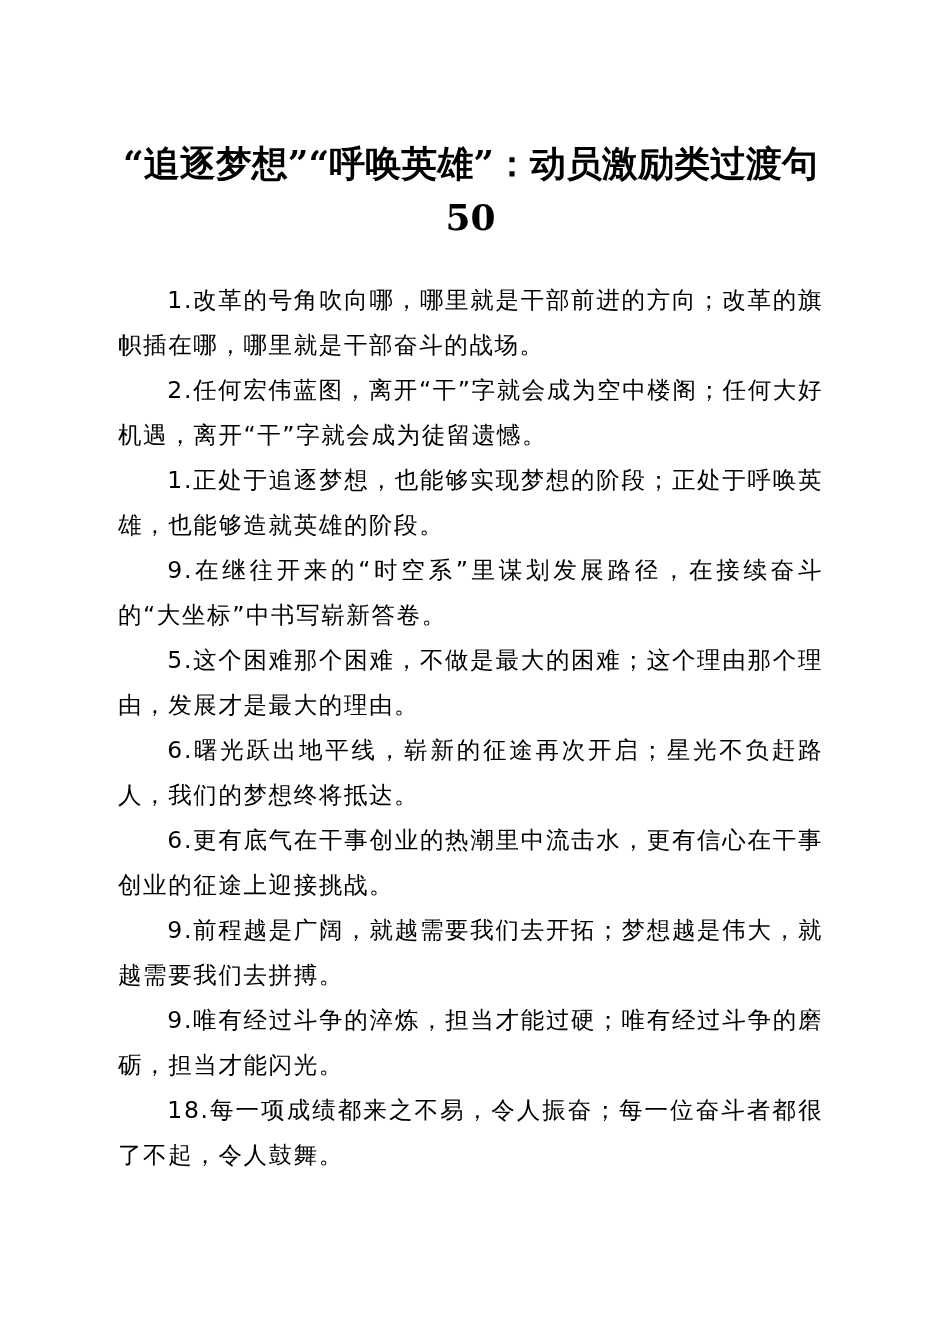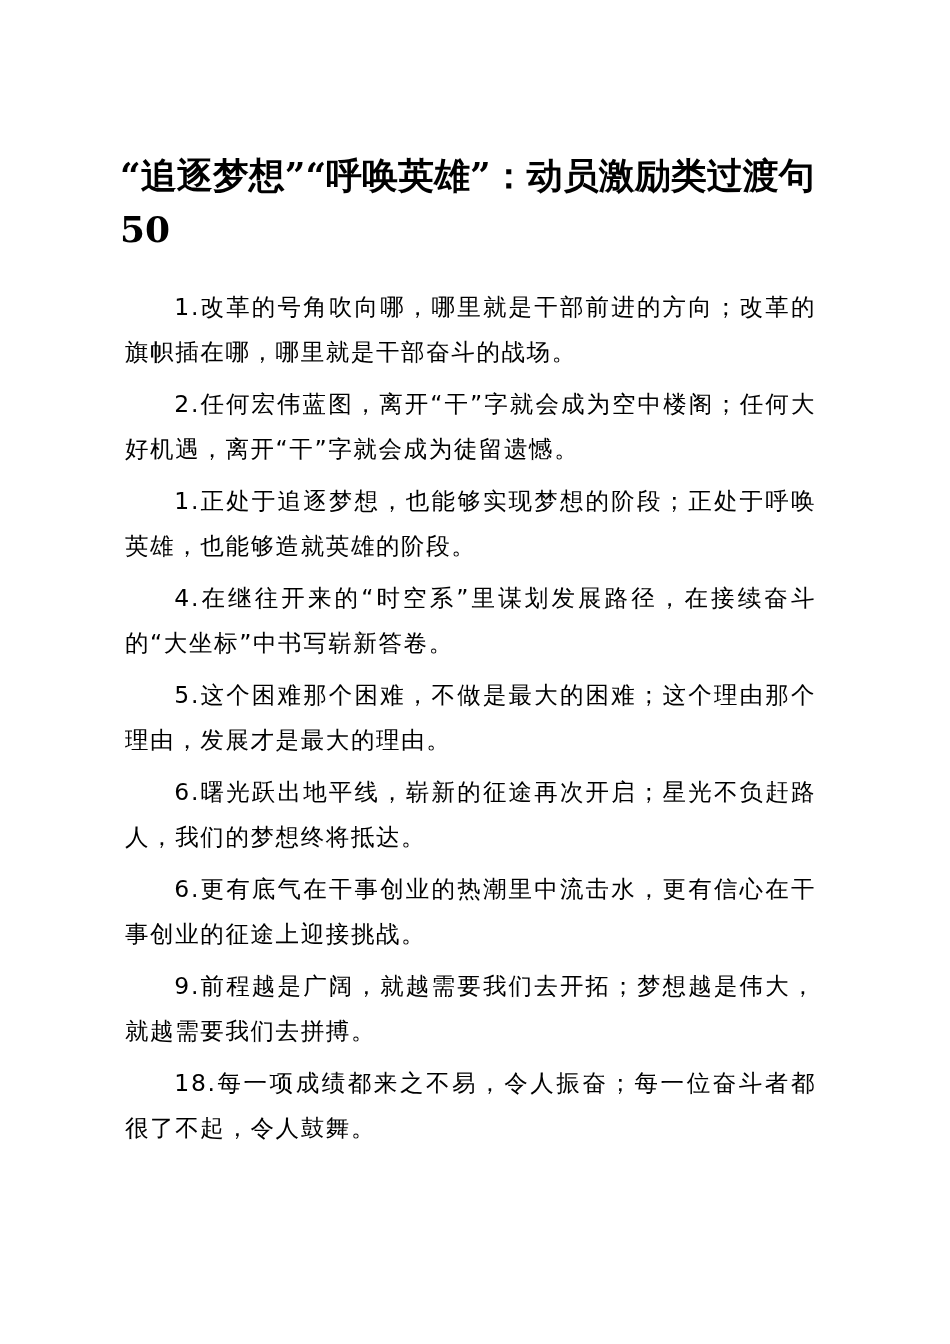--- a/index.html
+++ b/index.html
@@ -14,58 +14,59 @@
       overflow: hidden;
       color: #000000;
     }
     .page {
       position: absolute;
       left: 118px;
       top: 0;
       width: 705px;
     }
     .title {
-      margin: 12px;
+      margin: 0;
       position: absolute;
       top: 136px;
       left: -10px;
       width: 725px;
-      text-align: left;
+      text-align: center;
       font-family: "DejaVu Serif", "Liberation Serif", serif;
       font-weight: bold;
       font-size: 36px;
       line-height: 54px;
       letter-spacing: 0px;
     }
     .body {
       position: absolute;
       top: 278px;
       left: 0;
       width: 705px;
     }
     .para {
-      margin: 7px;
+      margin: 0;
       font-family: "DejaVu Sans", "Liberation Sans", sans-serif;
       font-size: 23.5px;
       line-height: 45px;
       letter-spacing: 1.6px;
       text-indent: 2.1em;
       text-align: justify;
       word-break: break-all;
     }
   </style>
 </head>
 <body>
 
 <div class="page">
   <h1 class="title">“追逐梦想”“呼唤英雄”：动员激励类过渡句50</h1>
   <div class="body">
     <p class="para">1.改革的号角吹向哪，哪里就是干部前进的方向；改革的旗帜插在哪，哪里就是干部奋斗的战场。</p>
     <p class="para">2.任何宏伟蓝图，离开“干”字就会成为空中楼阁；任何大好机遇，离开“干”字就会成为徒留遗憾。</p>
     <p class="para">1.正处于追逐梦想，也能够实现梦想的阶段；正处于呼唤英雄，也能够造就英雄的阶段。</p>
-    <p class="para">4.在继往开来的“时空系”里谋划发展路径，在接续奋斗的“大坐标”中书写崭新答卷。</p>
+    <p class="para">9.在继往开来的“时空系”里谋划发展路径，在接续奋斗的“大坐标”中书写崭新答卷。</p>
     <p class="para">5.这个困难那个困难，不做是最大的困难；这个理由那个理由，发展才是最大的理由。</p>
     <p class="para">6.曙光跃出地平线，崭新的征途再次开启；星光不负赶路人，我们的梦想终将抵达。</p>
     <p class="para">6.更有底气在干事创业的热潮里中流击水，更有信心在干事创业的征途上迎接挑战。</p>
     <p class="para">9.前程越是广阔，就越需要我们去开拓；梦想越是伟大，就越需要我们去拼搏。</p>
+    <p class="para">9.唯有经过斗争的淬炼，担当才能过硬；唯有经过斗争的磨砺，担当才能闪光。</p>
     <p class="para">18.每一项成绩都来之不易，令人振奋；每一位奋斗者都很了不起，令人鼓舞。</p>
   </div>
 </div>
 
 </body></html>

